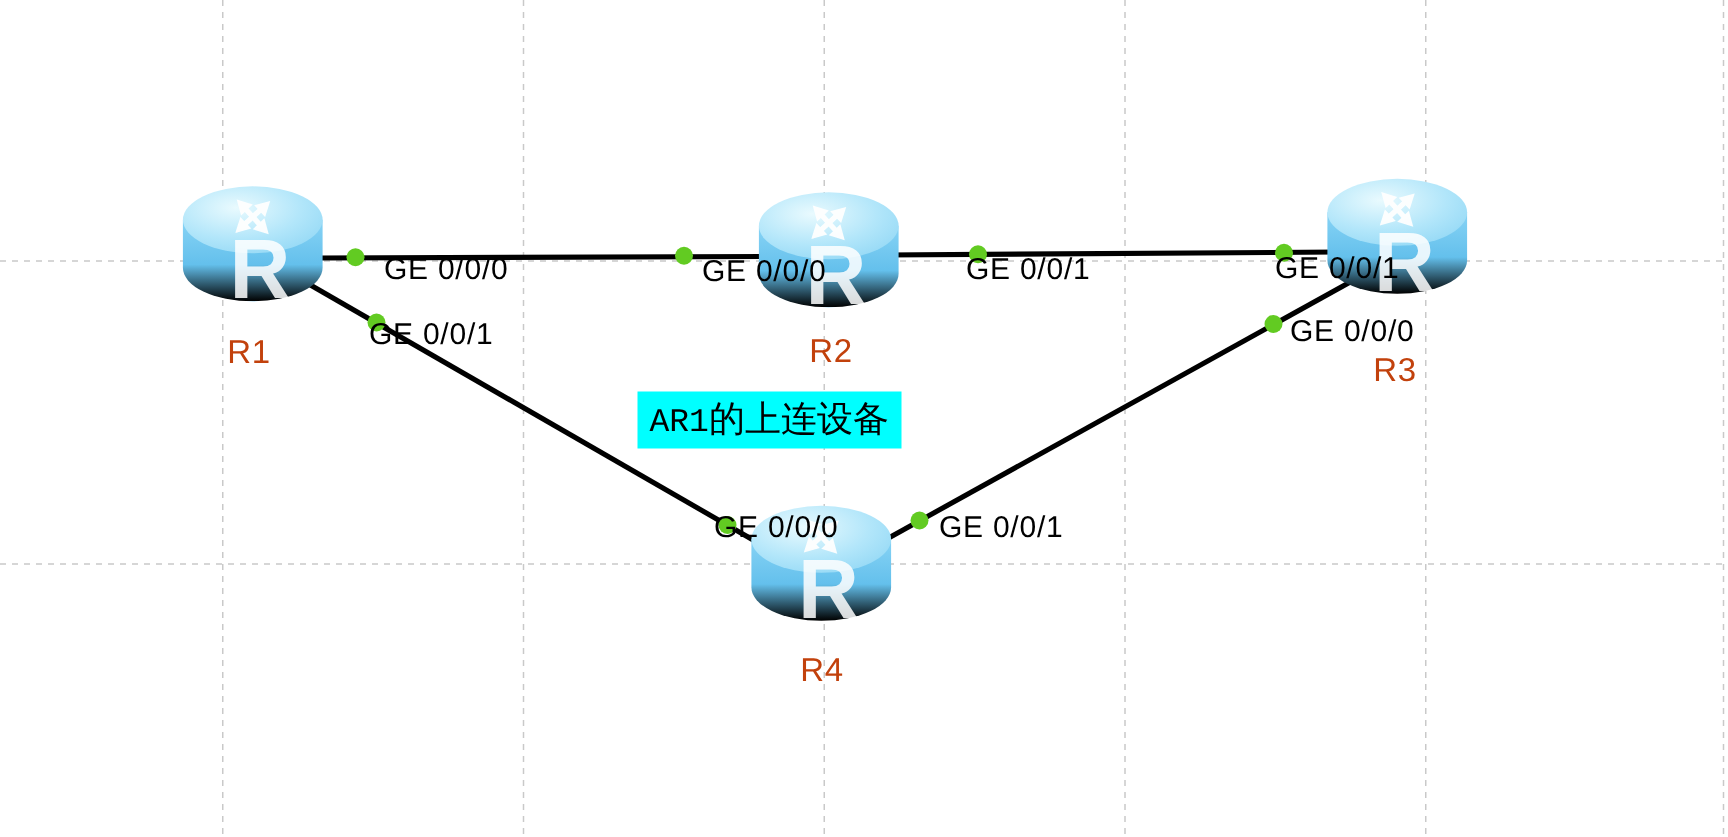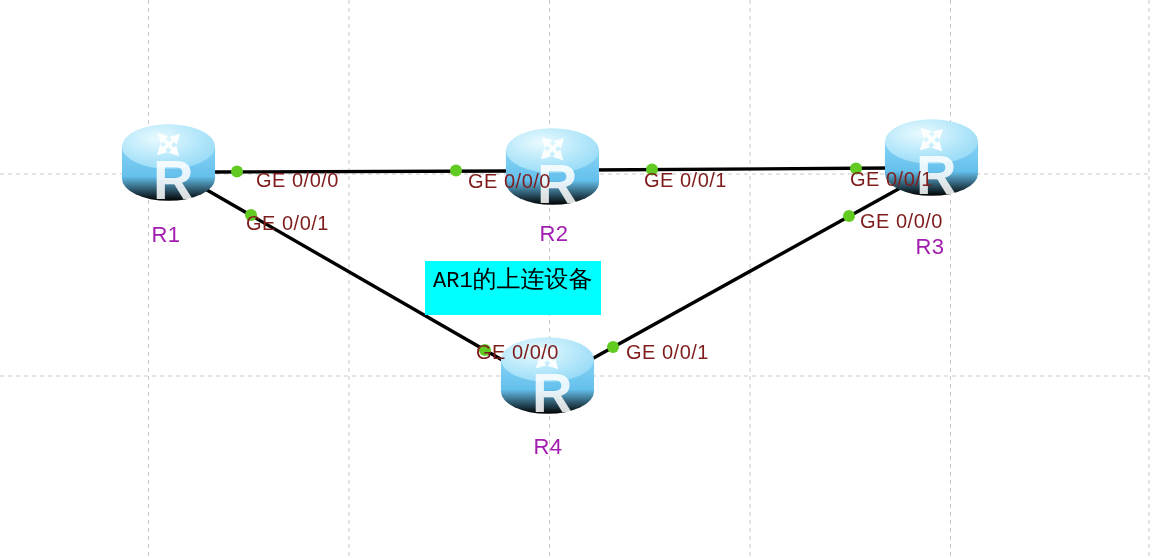--- a/index.html
+++ b/index.html
@@ -7,29 +7,29 @@
     position:relative;width:1152px;height:558px;background:#ffffff;
     overflow:hidden;font-family:"Liberation Sans",sans-serif;
   }
   #topology-layer{position:absolute;left:0;top:0;z-index:0;}
   .gridline{stroke:#c9c9c9;stroke-width:1;stroke-dasharray:4 4;}
   .lnk{stroke:#000000;stroke-width:3.4;}
   .dot{fill:#62cb22;}
   .router{position:absolute;width:97px;height:86px;z-index:1;}
   .devlabel{
     position:absolute;width:84px;text-align:center;z-index:2;
-    font-size:22px;color:#a21caf;line-height:1;letter-spacing:0.5px;
+    font-size:22px;color:#c2410c;line-height:1;letter-spacing:0.5px;
   }
   .portlabel{
     position:absolute;z-index:3;font-size:20px;line-height:1.1;
-    color:#7f1d1d;letter-spacing:0.5px;white-space:nowrap;
+    color:#000000;letter-spacing:0.5px;white-space:nowrap;
   }
   .note{
     position:absolute;left:425px;top:261px;z-index:4;
-    background:#00ffff;padding:2px 8px 20px 8px;white-space:nowrap;
+    background:#00ffff;padding:2px 8px 4px 8px;white-space:nowrap;
     display:inline-flex;align-items:baseline;
   }
   .note .pfx{font-family:"Liberation Mono",monospace;font-size:22px;color:#000;}
   .note .sfx{font-family:Liberation Mono, monospace;font-size:24px;color:#000;}
 </style>
 </head>
 <body>
 
 <svg width="0" height="0" style="position:absolute" aria-hidden="true">
   <defs>

